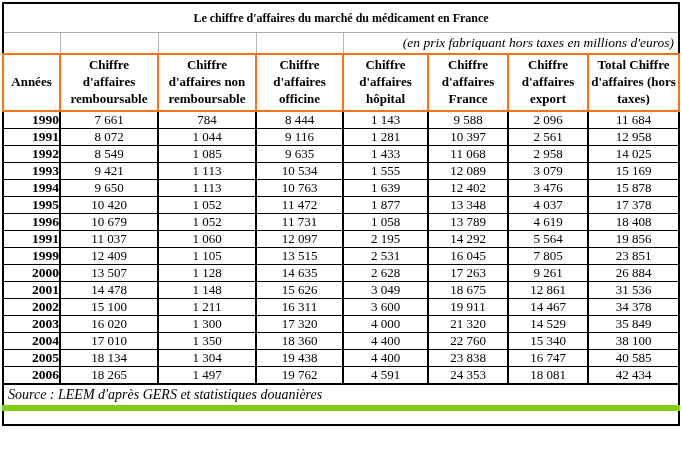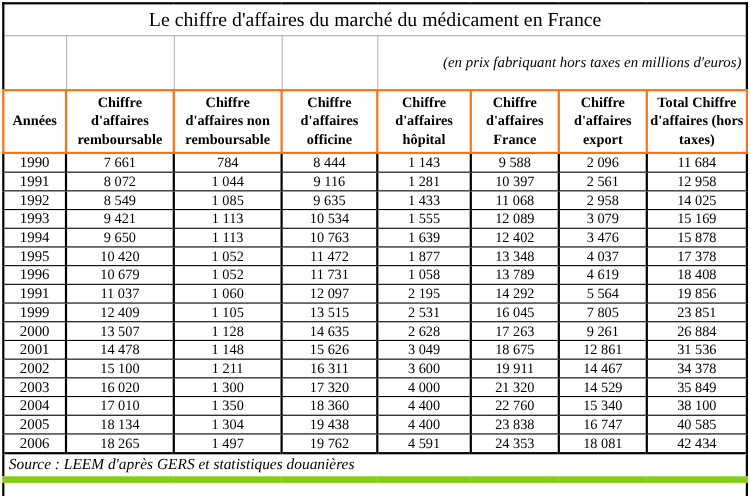--- a/index.html
+++ b/index.html
@@ -21,29 +21,29 @@
     border-collapse: collapse;
     table-layout: fixed;
     width: 676px;
     border: 2px solid #000000;
     background: #ffffff;
   }
   
   tr.title-row td {
     border-bottom: 1px solid #ababab;
     text-align: center;
-    font-weight: normal;
-    font-size: 18px;
+    font-weight: bold;
+    font-size: 12px;
     height: 28px;
     padding: 0;
   }
   
   tr.subtitle-row td {
     height: 20px;
-    padding: 14px;
+    padding: 0;
   }
   tr.subtitle-row td.sub {
     border-right: 1px solid #b5b5b5;
   }
   tr.subtitle-row td.units {
     text-align: right;
     font-style: italic;
     font-size: 13.5px;
     padding-right: 4px;
   }
@@ -65,22 +65,23 @@
     border-top: 1px solid #000000;
     border-bottom: 1px solid #000000;
     text-align: center;
     vertical-align: middle;
     font-size: 13px;
     height: 15px;
     padding: 0;
     white-space: nowrap;
   }
   tbody.data th {
-    font-weight: normal;
+    font-weight: bold;
     font-size: 13.5px;
+    text-align: right;
   }
   
   tr.source-row td {
     border-top: 2px solid #000000;
     border-bottom: 6px solid #84cc16;
     font-style: italic;
     font-size: 14px;
     text-align: left;
     padding: 1px 4px;
     height: 18px;

